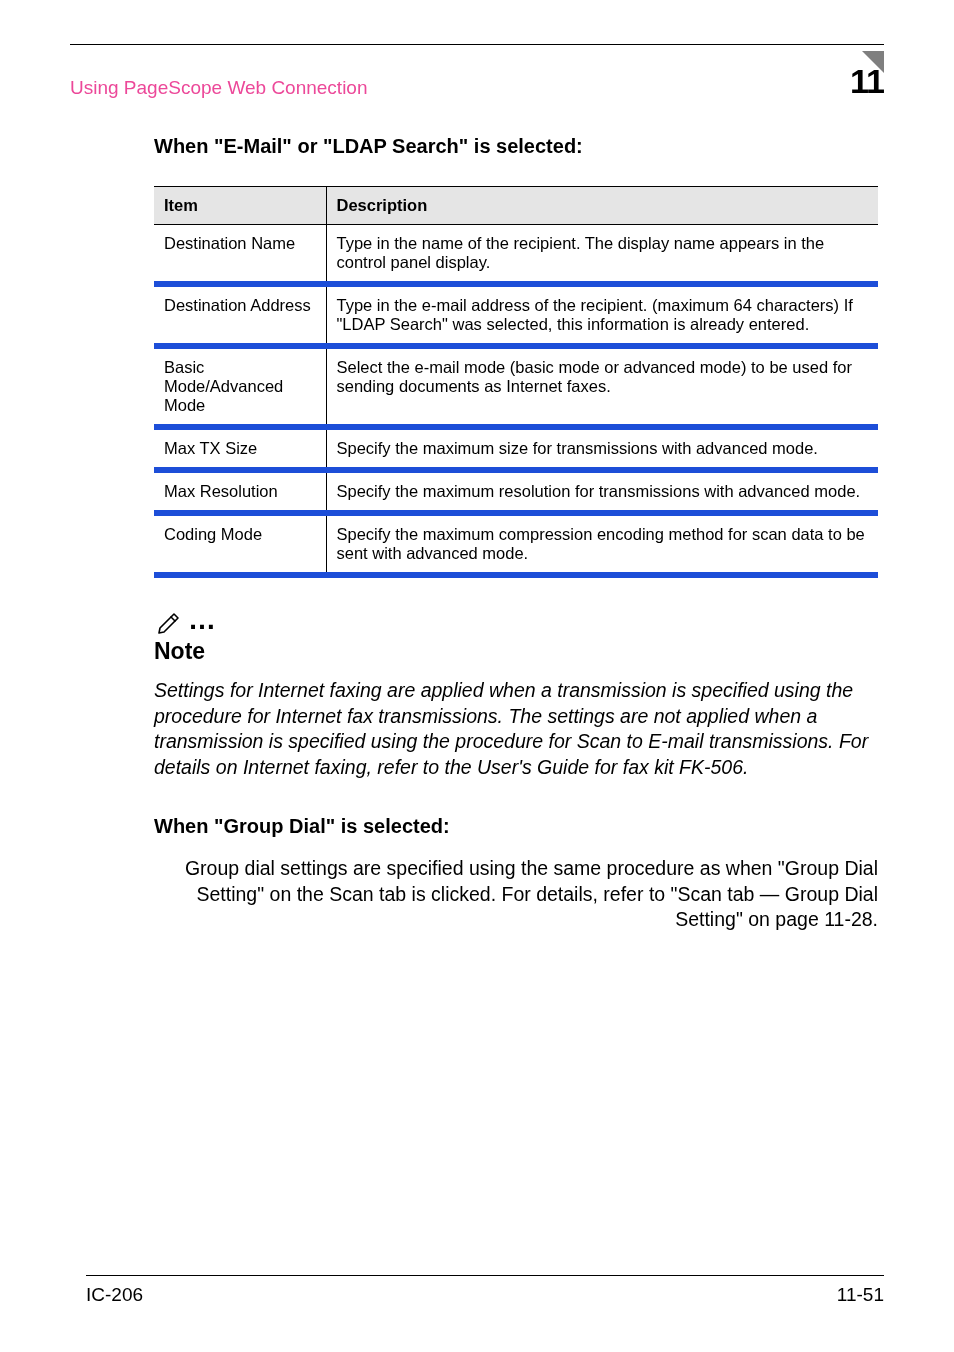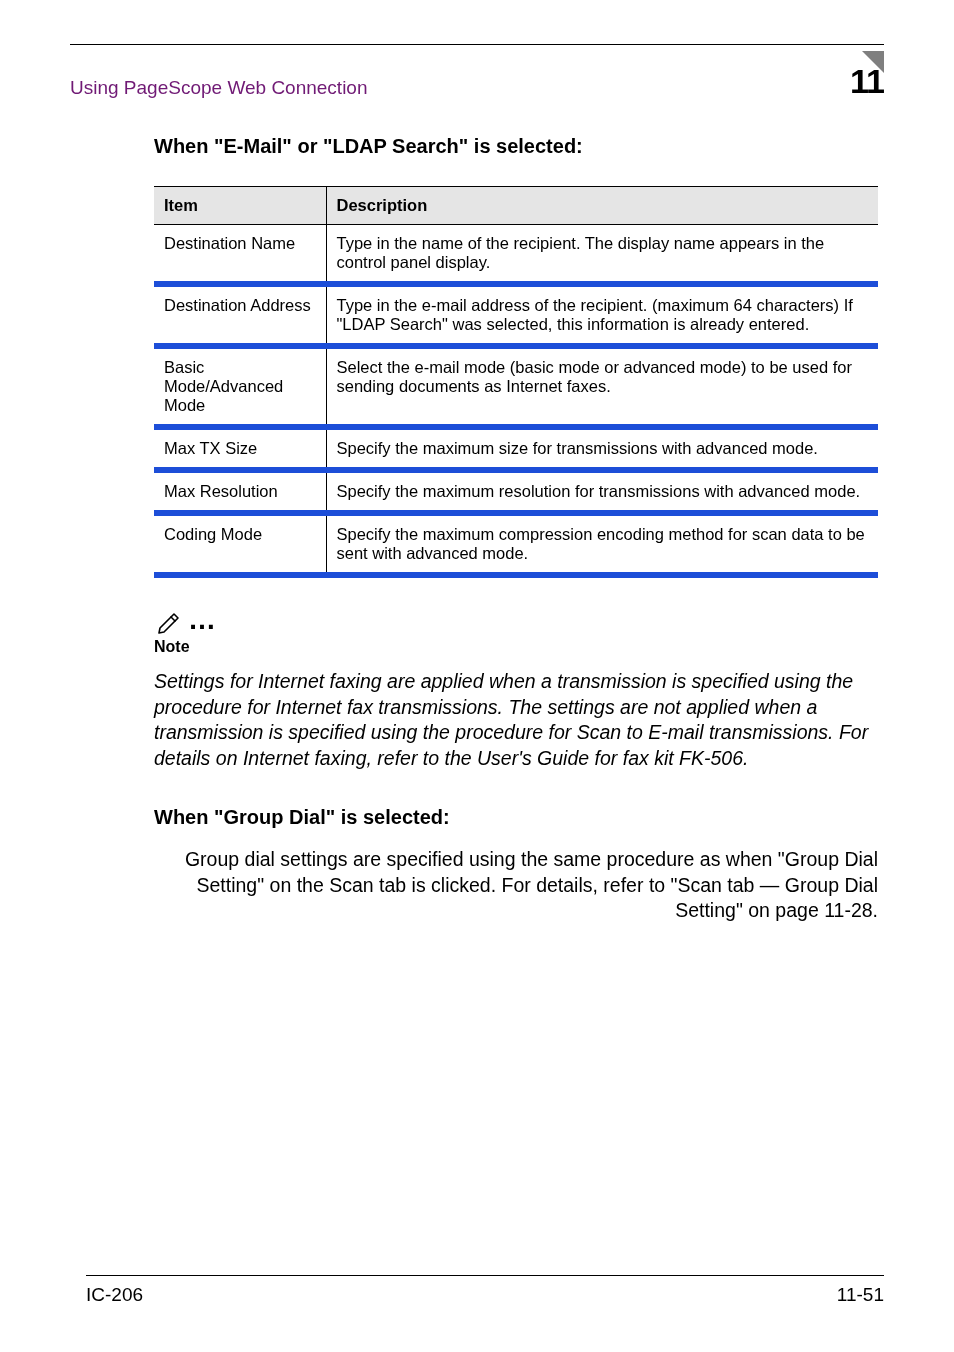--- a/index.html
+++ b/index.html
@@ -15,21 +15,21 @@
     margin-bottom: 6px;
   }
   .header-row {
     display: flex;
     justify-content: space-between;
     align-items: flex-end;
     height: 48px;
   }
   .running-head {
     font-size: 19px;
-    color: #701a75;
+    color: #ec4899;
     padding-top: 8px;
   }
   .tab {
     position: relative;
     width: 60px;
     height: 48px;
     display: flex;
     align-items: flex-end;
     justify-content: center;
   }
@@ -77,21 +77,21 @@
   }
   table.spec td.col1 { width: 172px; border-right: 1px solid #000; }
   table.spec thead th.col1 { width: 172px; border-right: 1px solid #000; }
   .note-block { margin-top: 26px; }
   .note-icon {
     display: inline-block;
     vertical-align: bottom;
   }
   .note-icon svg { display: block; }
   .dots { font-size: 28px; font-weight: 900; letter-spacing: 6px; vertical-align: bottom; margin-left: 4px; }
-  .note-label { font-weight: 700; font-size: 16px; margin-top: 2px; }
+  .note-label { font-weight: 700; font-size: 23px; margin-top: 2px; }
   .note-body {
     font-style: italic;
     font-size: 19.5px;
     line-height: 1.32;
     margin-top: 13px;
   }
   .h3 {
     font-weight: 700;
     font-size: 20px;
     margin-top: 34px;

